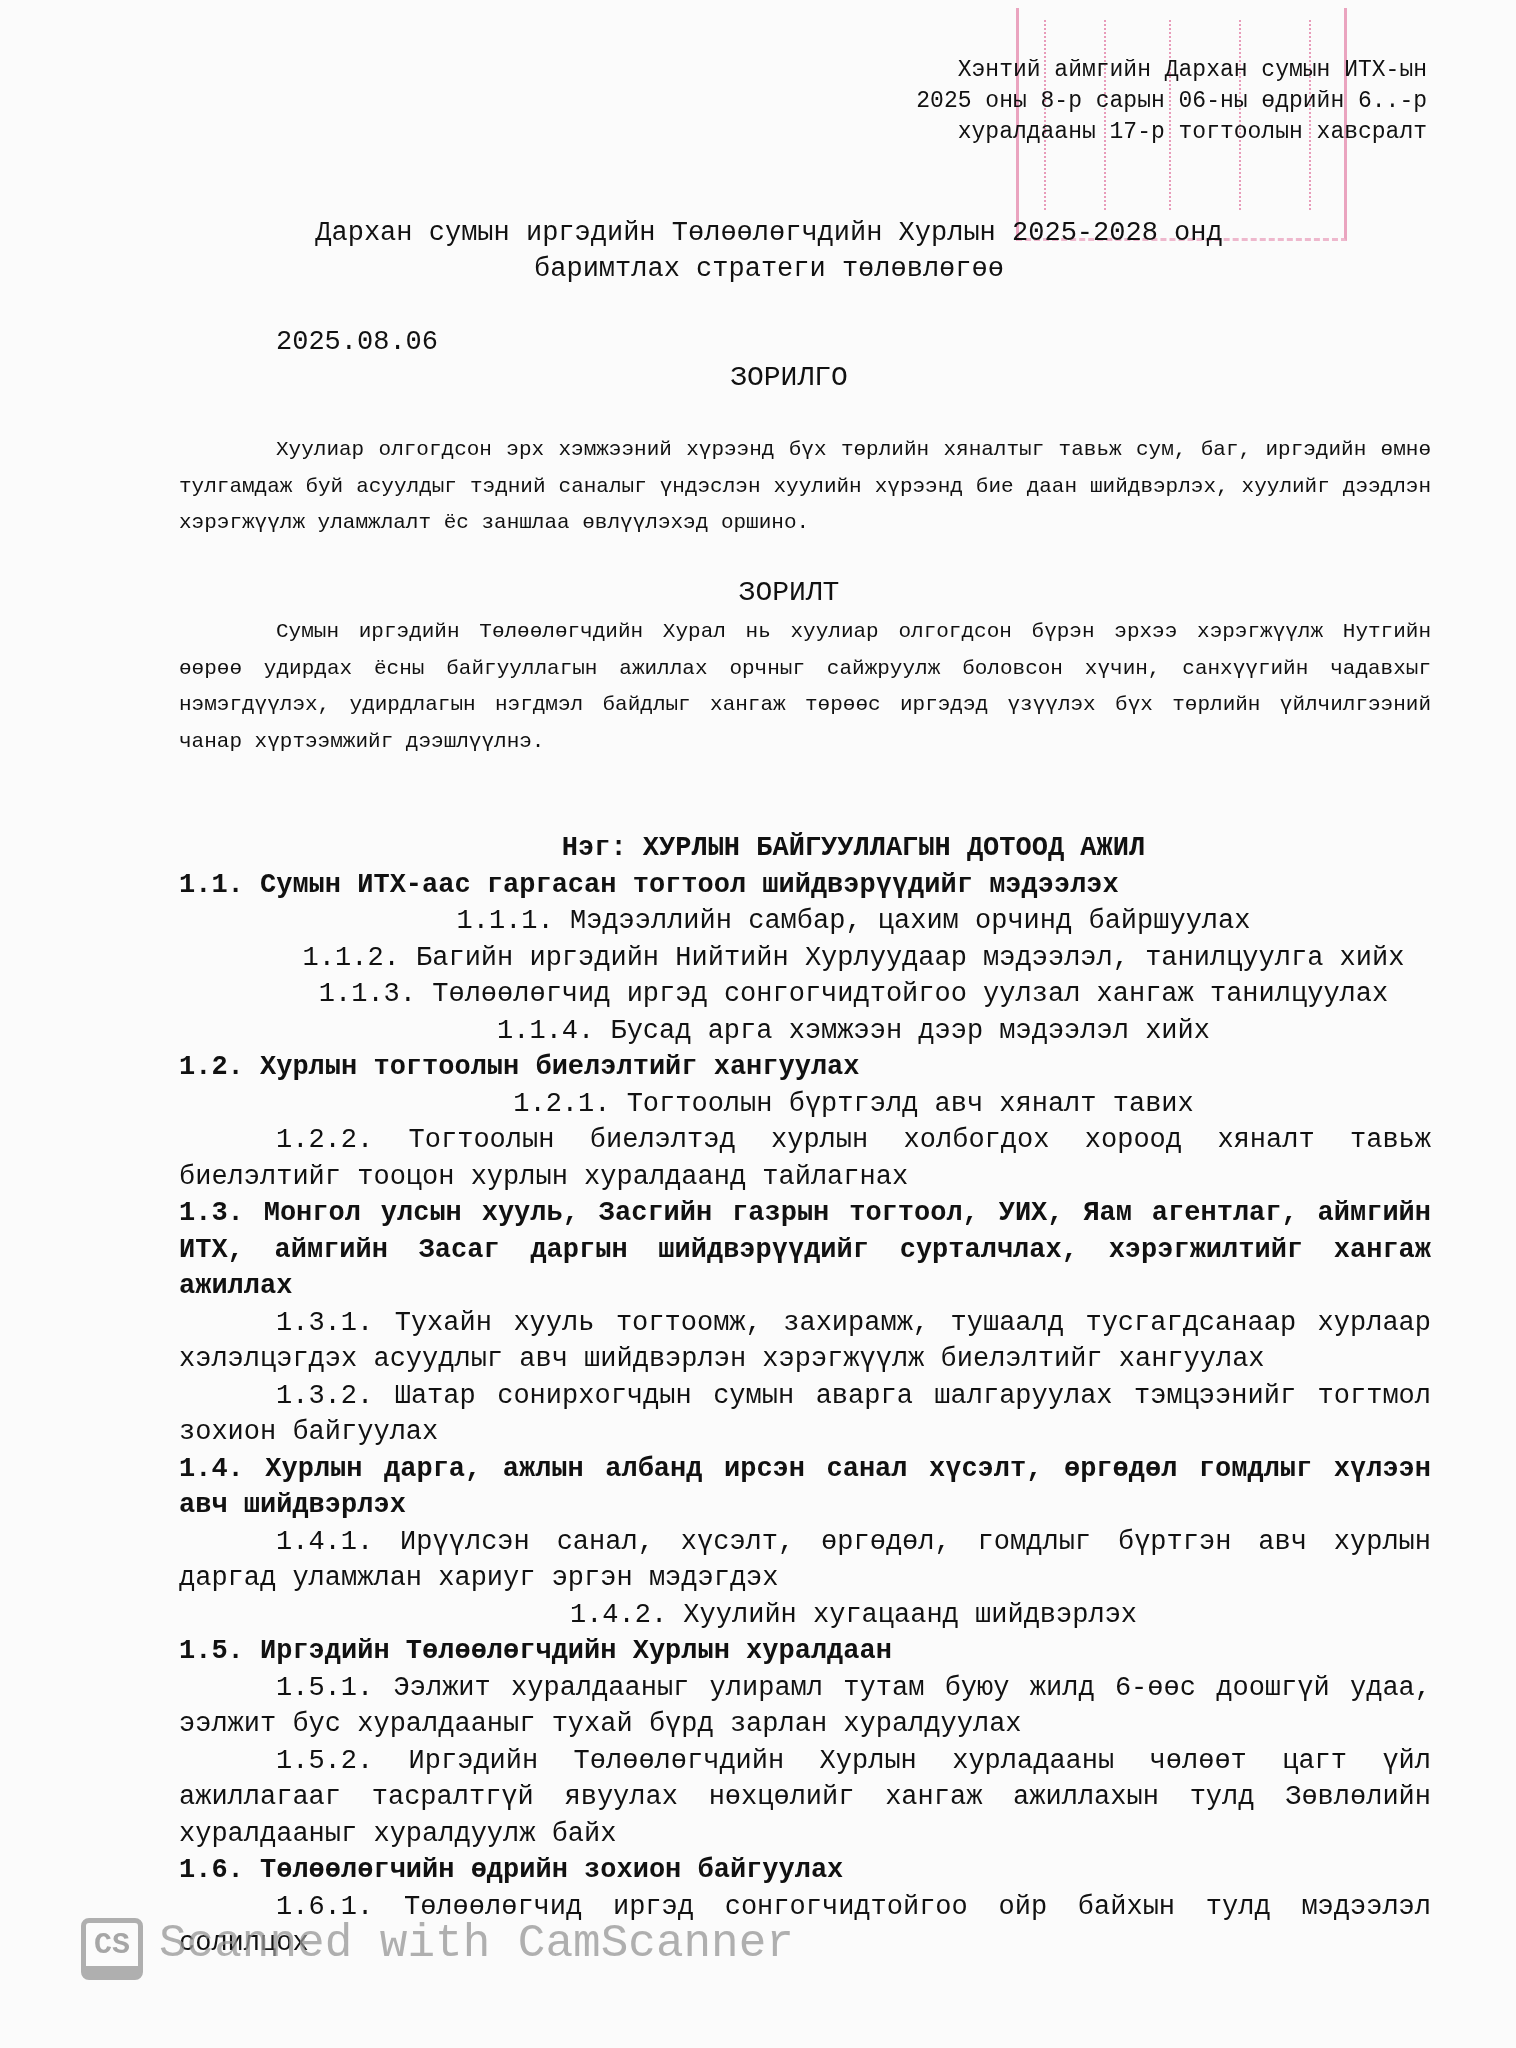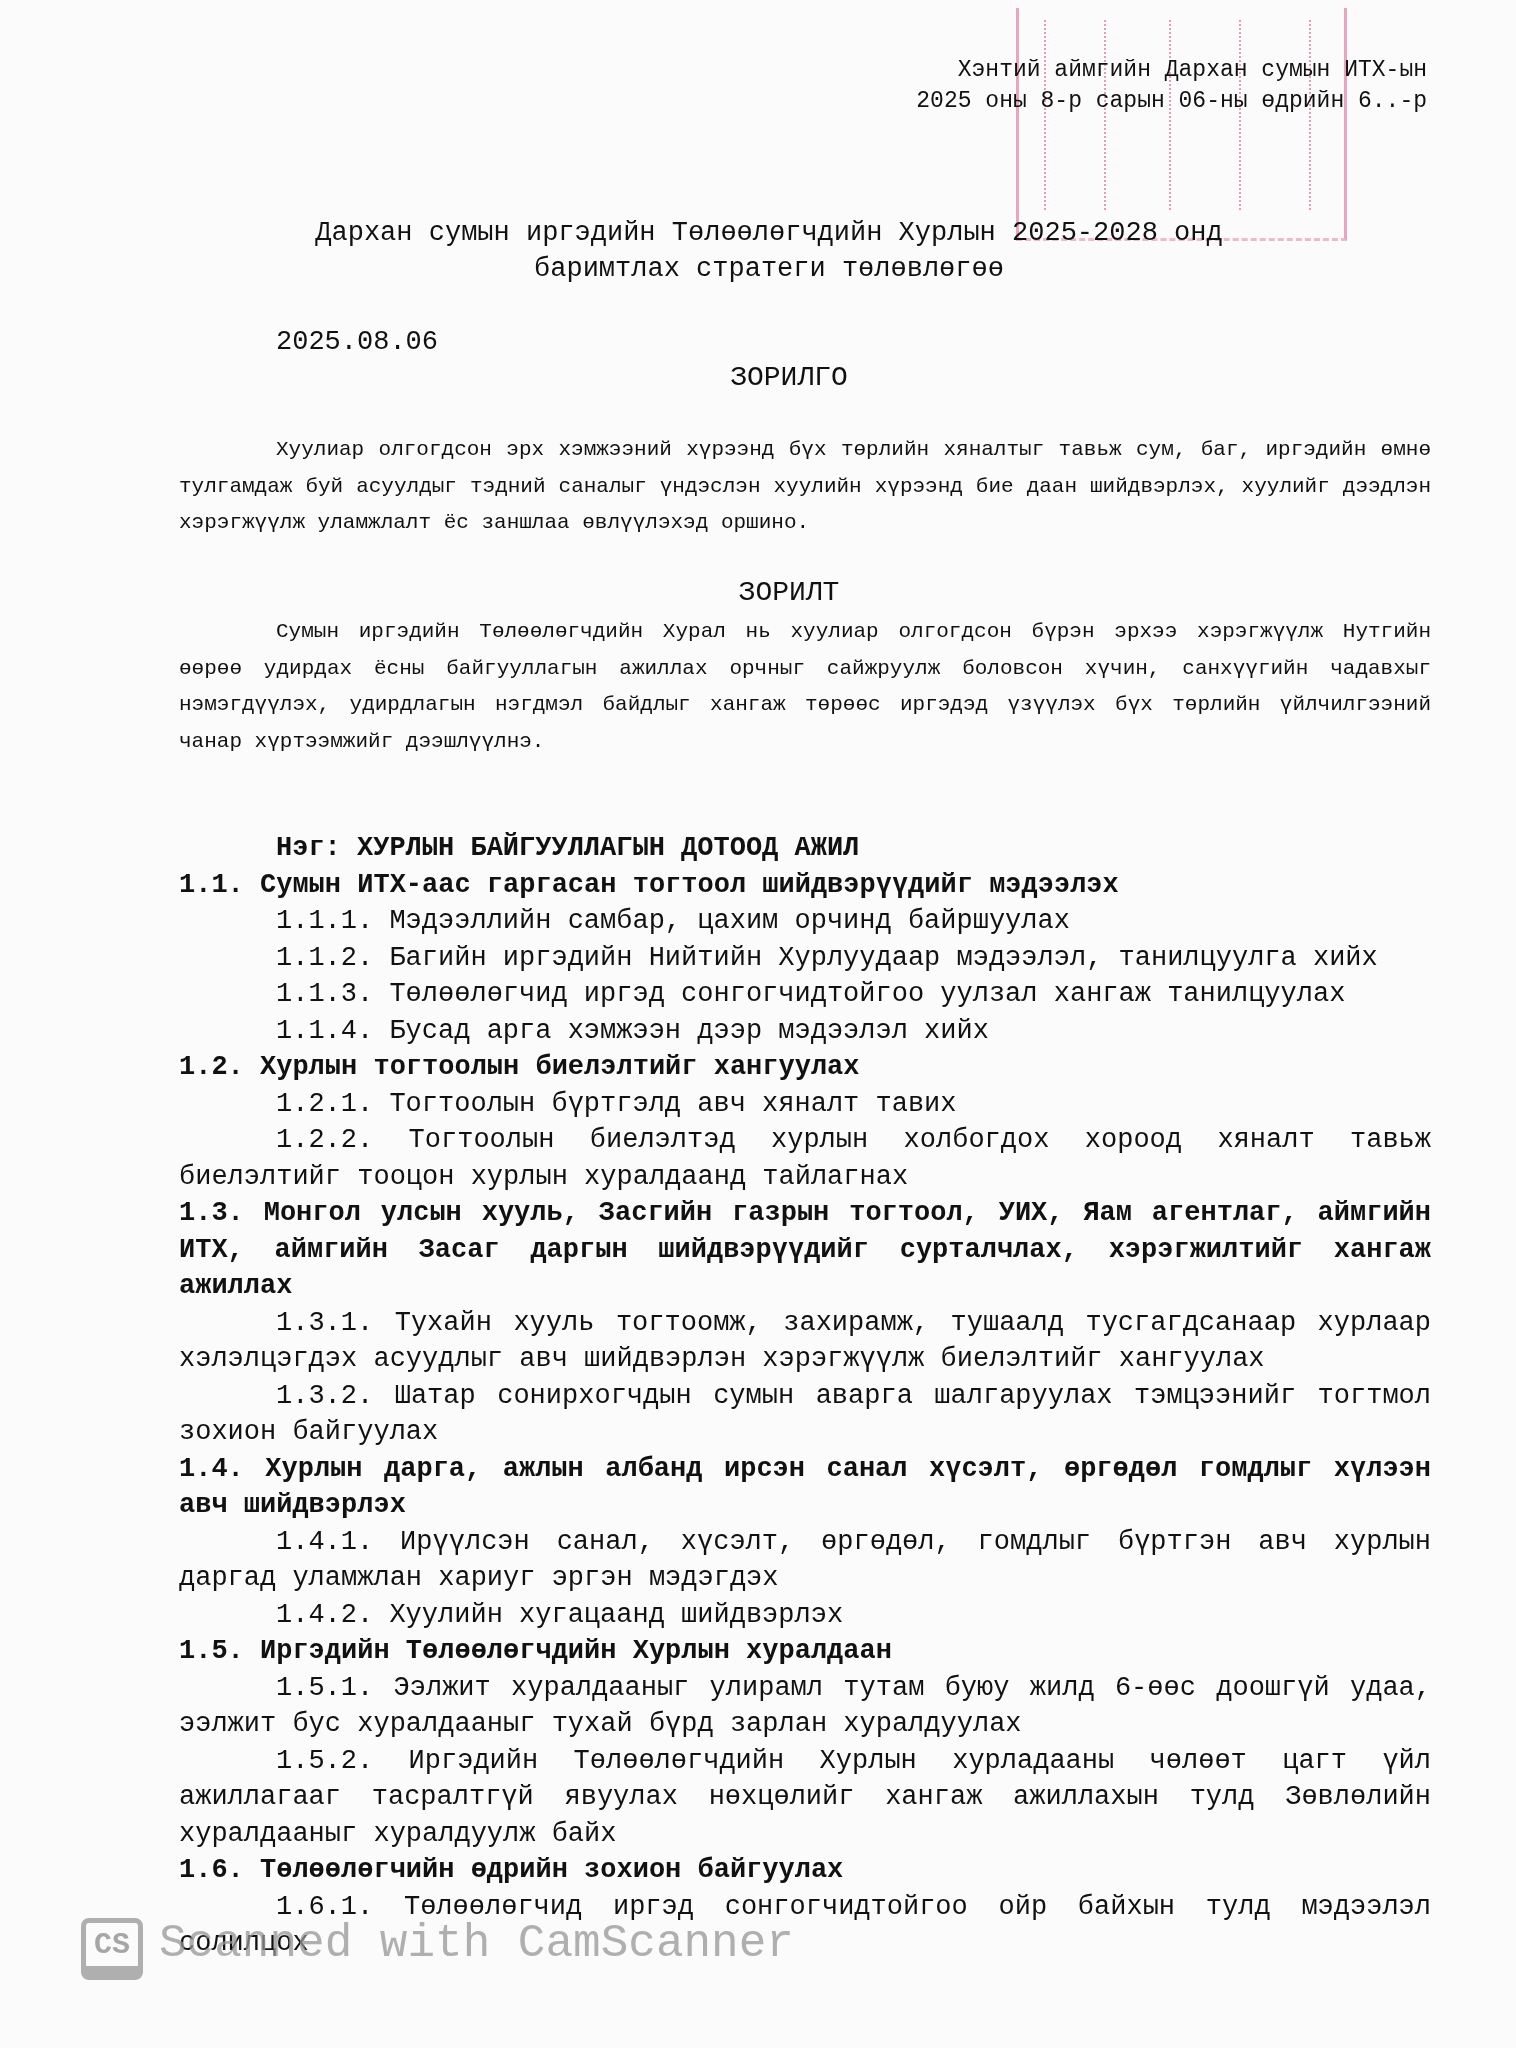--- a/index.html
+++ b/index.html
@@ -32,21 +32,21 @@
   .date { position: absolute; left: 265px; top: 327px; font-size: 27px; }
   .h-center { position: absolute; left: 0; width: 1516px; text-align: center; font-size: 28px; margin-left: 20px; }
   .para {
     position: absolute; left: 168px; width: 1252px;
     font-size: 21px; line-height: 36.5px; text-align: justify;
     text-indent: 97px;
   }
   .body-block { position: absolute; left: 168px; width: 1252px; top: 830px; font-size: 27px; line-height: 36.5px; }
   .line { margin: 0; }
   .b { font-weight: bold; }
-  .ind1 { padding-left: 97px; }
+  .ind1 { padding-left: 97px; text-align: center; }
   .j { text-align: justify; text-indent: 97px; }
   .watermark {
     position: absolute; left: 62px; top: 1918px; display: flex; align-items: flex-start; gap: 16px;
     color: rgba(150,150,150,0.75);
     padding-left: 8px;
   }
   .cs-logo {
     width: 62px; height: 62px; border: 5px solid rgba(150,150,150,0.75); border-radius: 8px;
     box-sizing: border-box; display: flex; align-items: center; justify-content: center;
     font-weight: bold; font-size: 30px; color: rgba(150,150,150,0.85);
@@ -63,20 +63,21 @@
     <div class="col" style="left:25px"></div>
     <div class="col" style="left:85px"></div>
     <div class="col" style="left:150px"></div>
     <div class="col" style="left:220px"></div>
     <div class="col" style="left:290px"></div>
   </div>
 
   <div class="header-note">
     <div>Хэнтий аймгийн Дархан сумын ИТХ-ын</div>
     <div>2025 оны 8-р сарын 06-ны өдрийн 6..-р</div>
+    <div>хуралдааны 17-р тогтоолын хавсралт</div>
   </div>
 
   <div class="title">
     <div>Дархан сумын иргэдийн Төлөөлөгчдийн Хурлын 2025-2028 онд</div>
     <div>баримтлах стратеги төлөвлөгөө</div>
   </div>
 
   <div class="date">2025.08.06</div>
 
   <div class="h-center" style="top:362px">ЗОРИЛГО</div>

